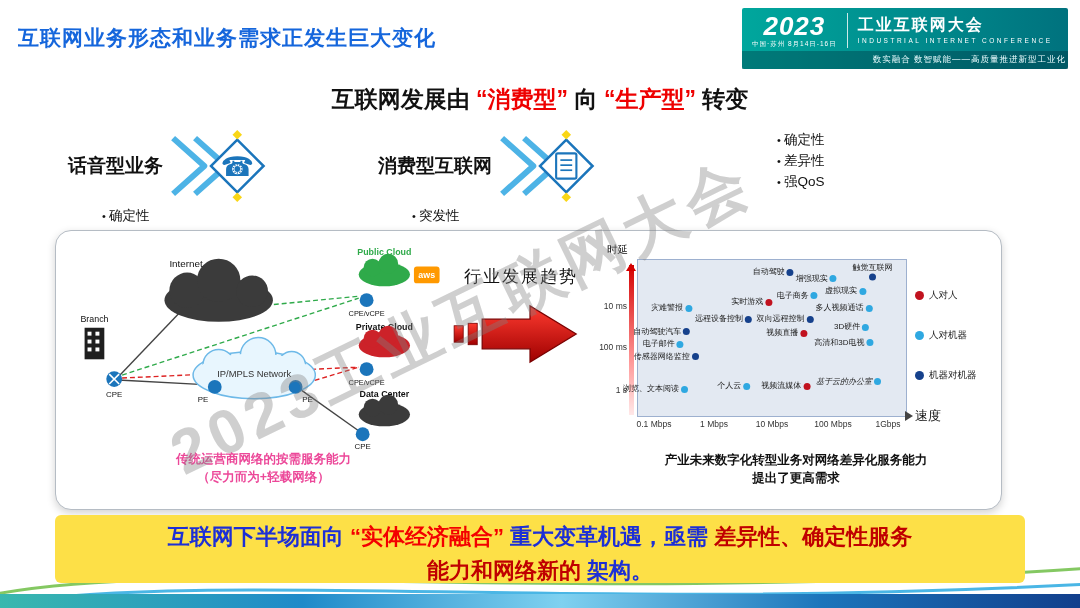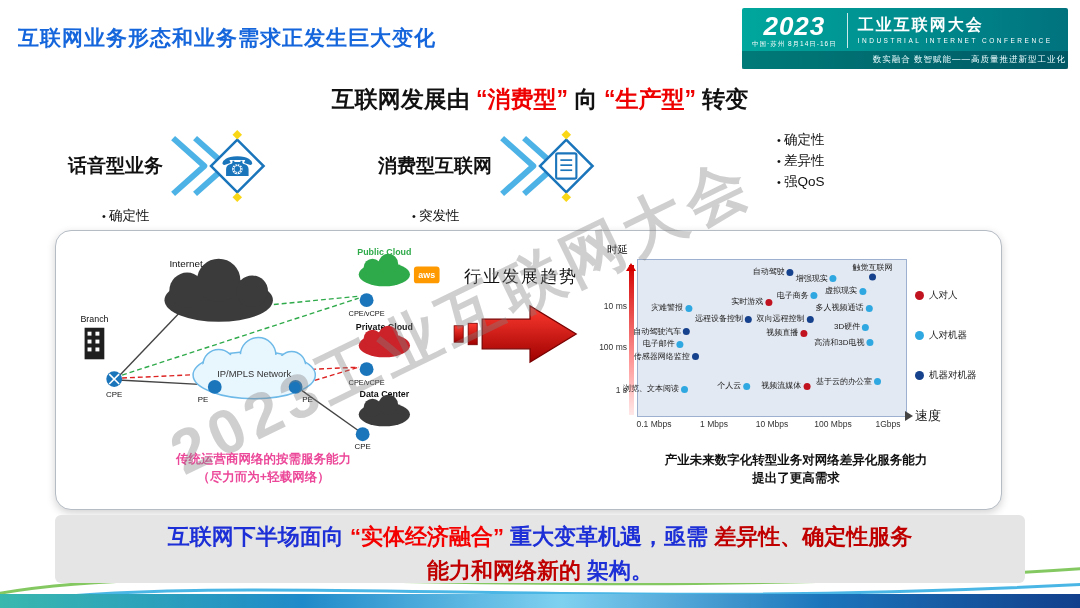--- a/index.html
+++ b/index.html
@@ -57,21 +57,21 @@
   .legend{position:absolute;left:314px;top:44px;display:flex;flex-direction:column;gap:27px;}
   .legend-item{display:flex;align-items:center;gap:5px;font-size:9.5px;color:#222;white-space:nowrap;}
   .legend-dot{width:9px;height:9px;border-radius:50%;flex:0 0 auto;}
   .pt{position:absolute;transform:translate(-60%,-50%);display:flex;align-items:center;gap:2px;
       font-size:8px;color:#222;white-space:nowrap;line-height:1;}
   .pt-dot{width:7px;height:7px;border-radius:50%;flex:0 0 auto;}
   .chart-caption{position:absolute;left:545px;top:220px;width:390px;text-align:center;
                  font-size:12.5px;font-weight:600;color:#111;line-height:1.45;}
 
   
-  .banner{position:absolute;left:55px;top:515px;width:970px;height:68px;background:#e5e5e5;
+  .banner{position:absolute;left:55px;top:515px;width:970px;height:68px;background:#fde047;
           border-radius:6px;text-align:center;font-size:22px;font-weight:bold;line-height:34px;
           padding-top:5px;box-sizing:border-box;z-index:5;}
   .seg-blue{color:#1d2fd6;} .seg-red{color:#f40000;} .seg-darkred{color:#c00000;}
 
   
   .watermark{position:absolute;left:175px;top:415px;transform:rotate(-26deg);transform-origin:left center;
              font-size:62px;font-weight:bold;color:rgba(130,130,130,.38);letter-spacing:6px;
              z-index:4;pointer-events:none;white-space:nowrap;}
 
   .deco-curves{position:absolute;left:0;top:540px;z-index:1;}
@@ -325,21 +325,21 @@
             <span class="pt-dot" style="background: rgb(47, 168, 225);"></span>
           </div>
           <div class="pt" style="left: 37%; top: 81%;">
             <span class="pt-label">个人云</span>
             <span class="pt-dot" style="background: rgb(47, 168, 225);"></span>
           </div>
           <div class="pt" style="left: 57%; top: 81%;">
             <span class="pt-label">视频流媒体</span>
             <span class="pt-dot" style="background: rgb(193, 18, 31);"></span>
           </div>
-          <div class="pt" style="left: 81%; top: 78%;">
+          <div class="pt" style="left: 81%; top: 78%; font-style: italic;">
             <span class="pt-label">基于云的办公室</span>
             <span class="pt-dot" style="background: rgb(47, 168, 225);"></span>
           </div>
         </div>
       <span class="ytick" style="top:56px;">10 ms</span>
       <span class="ytick" style="top:97px;">100 ms</span>
       <span class="ytick" style="top:140px;">1 s</span>
       <span class="xtick" style="left:28px;">0.1 Mbps</span>
       <span class="xtick" style="left:88px;">1 Mbps</span>
       <span class="xtick" style="left:146px;">10 Mbps</span>

